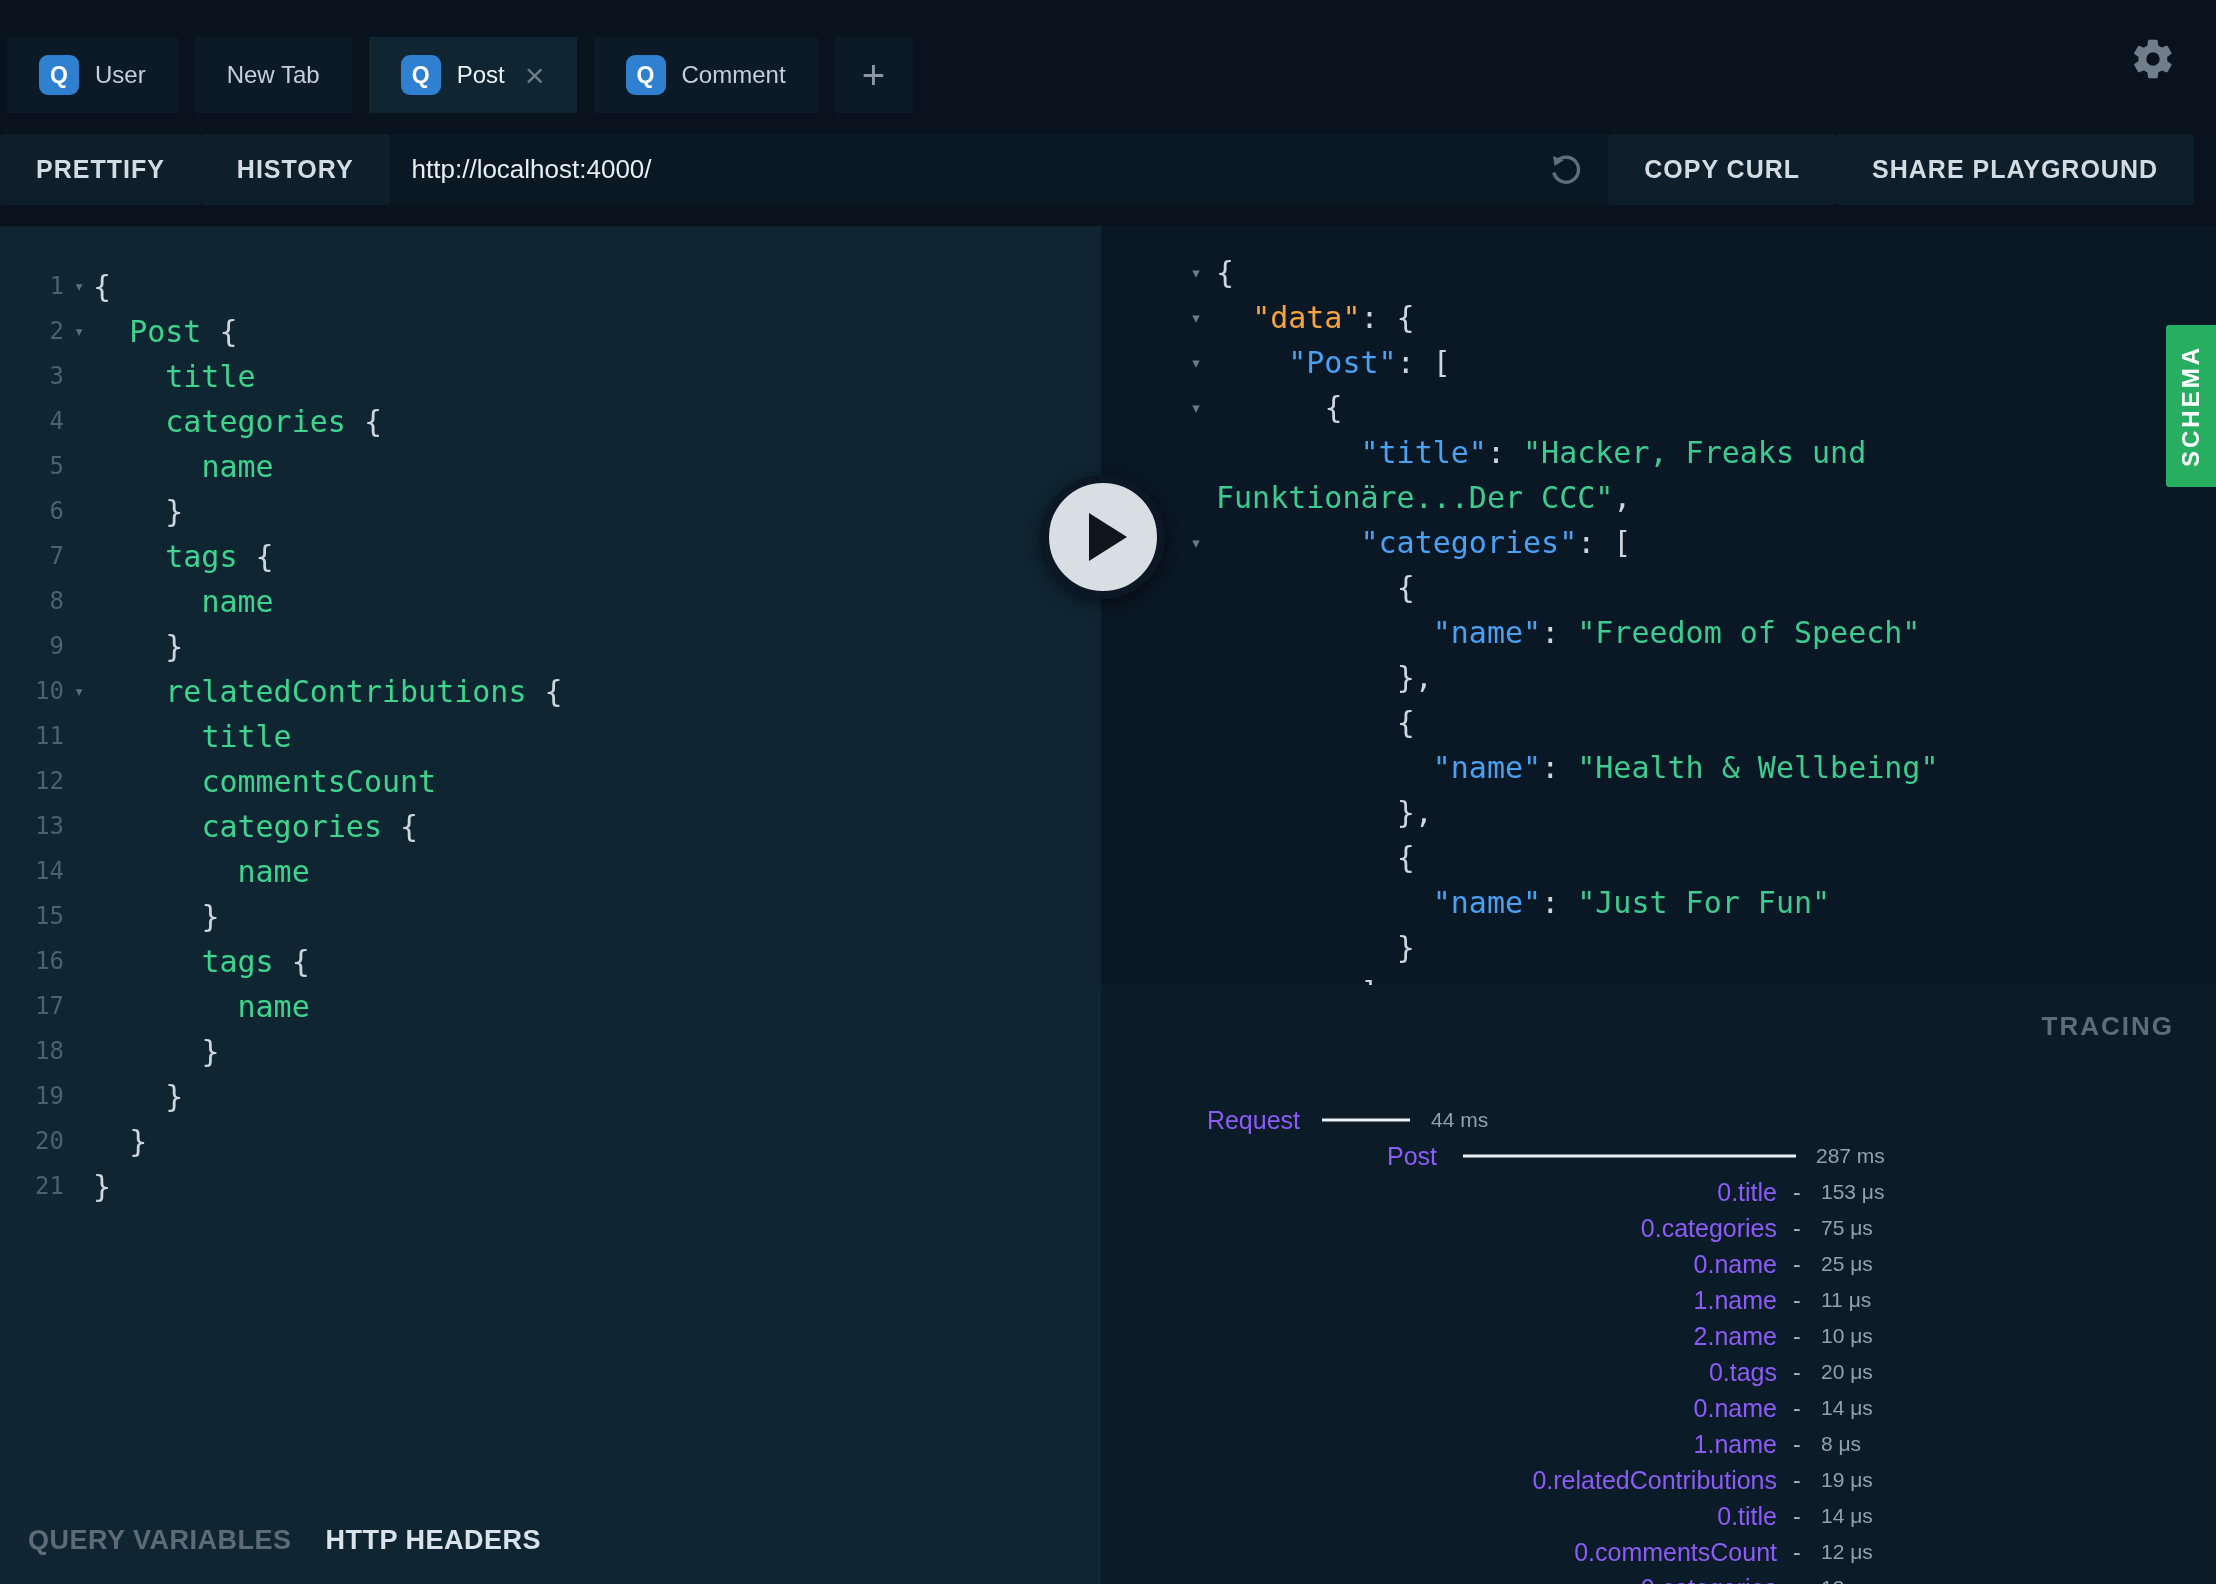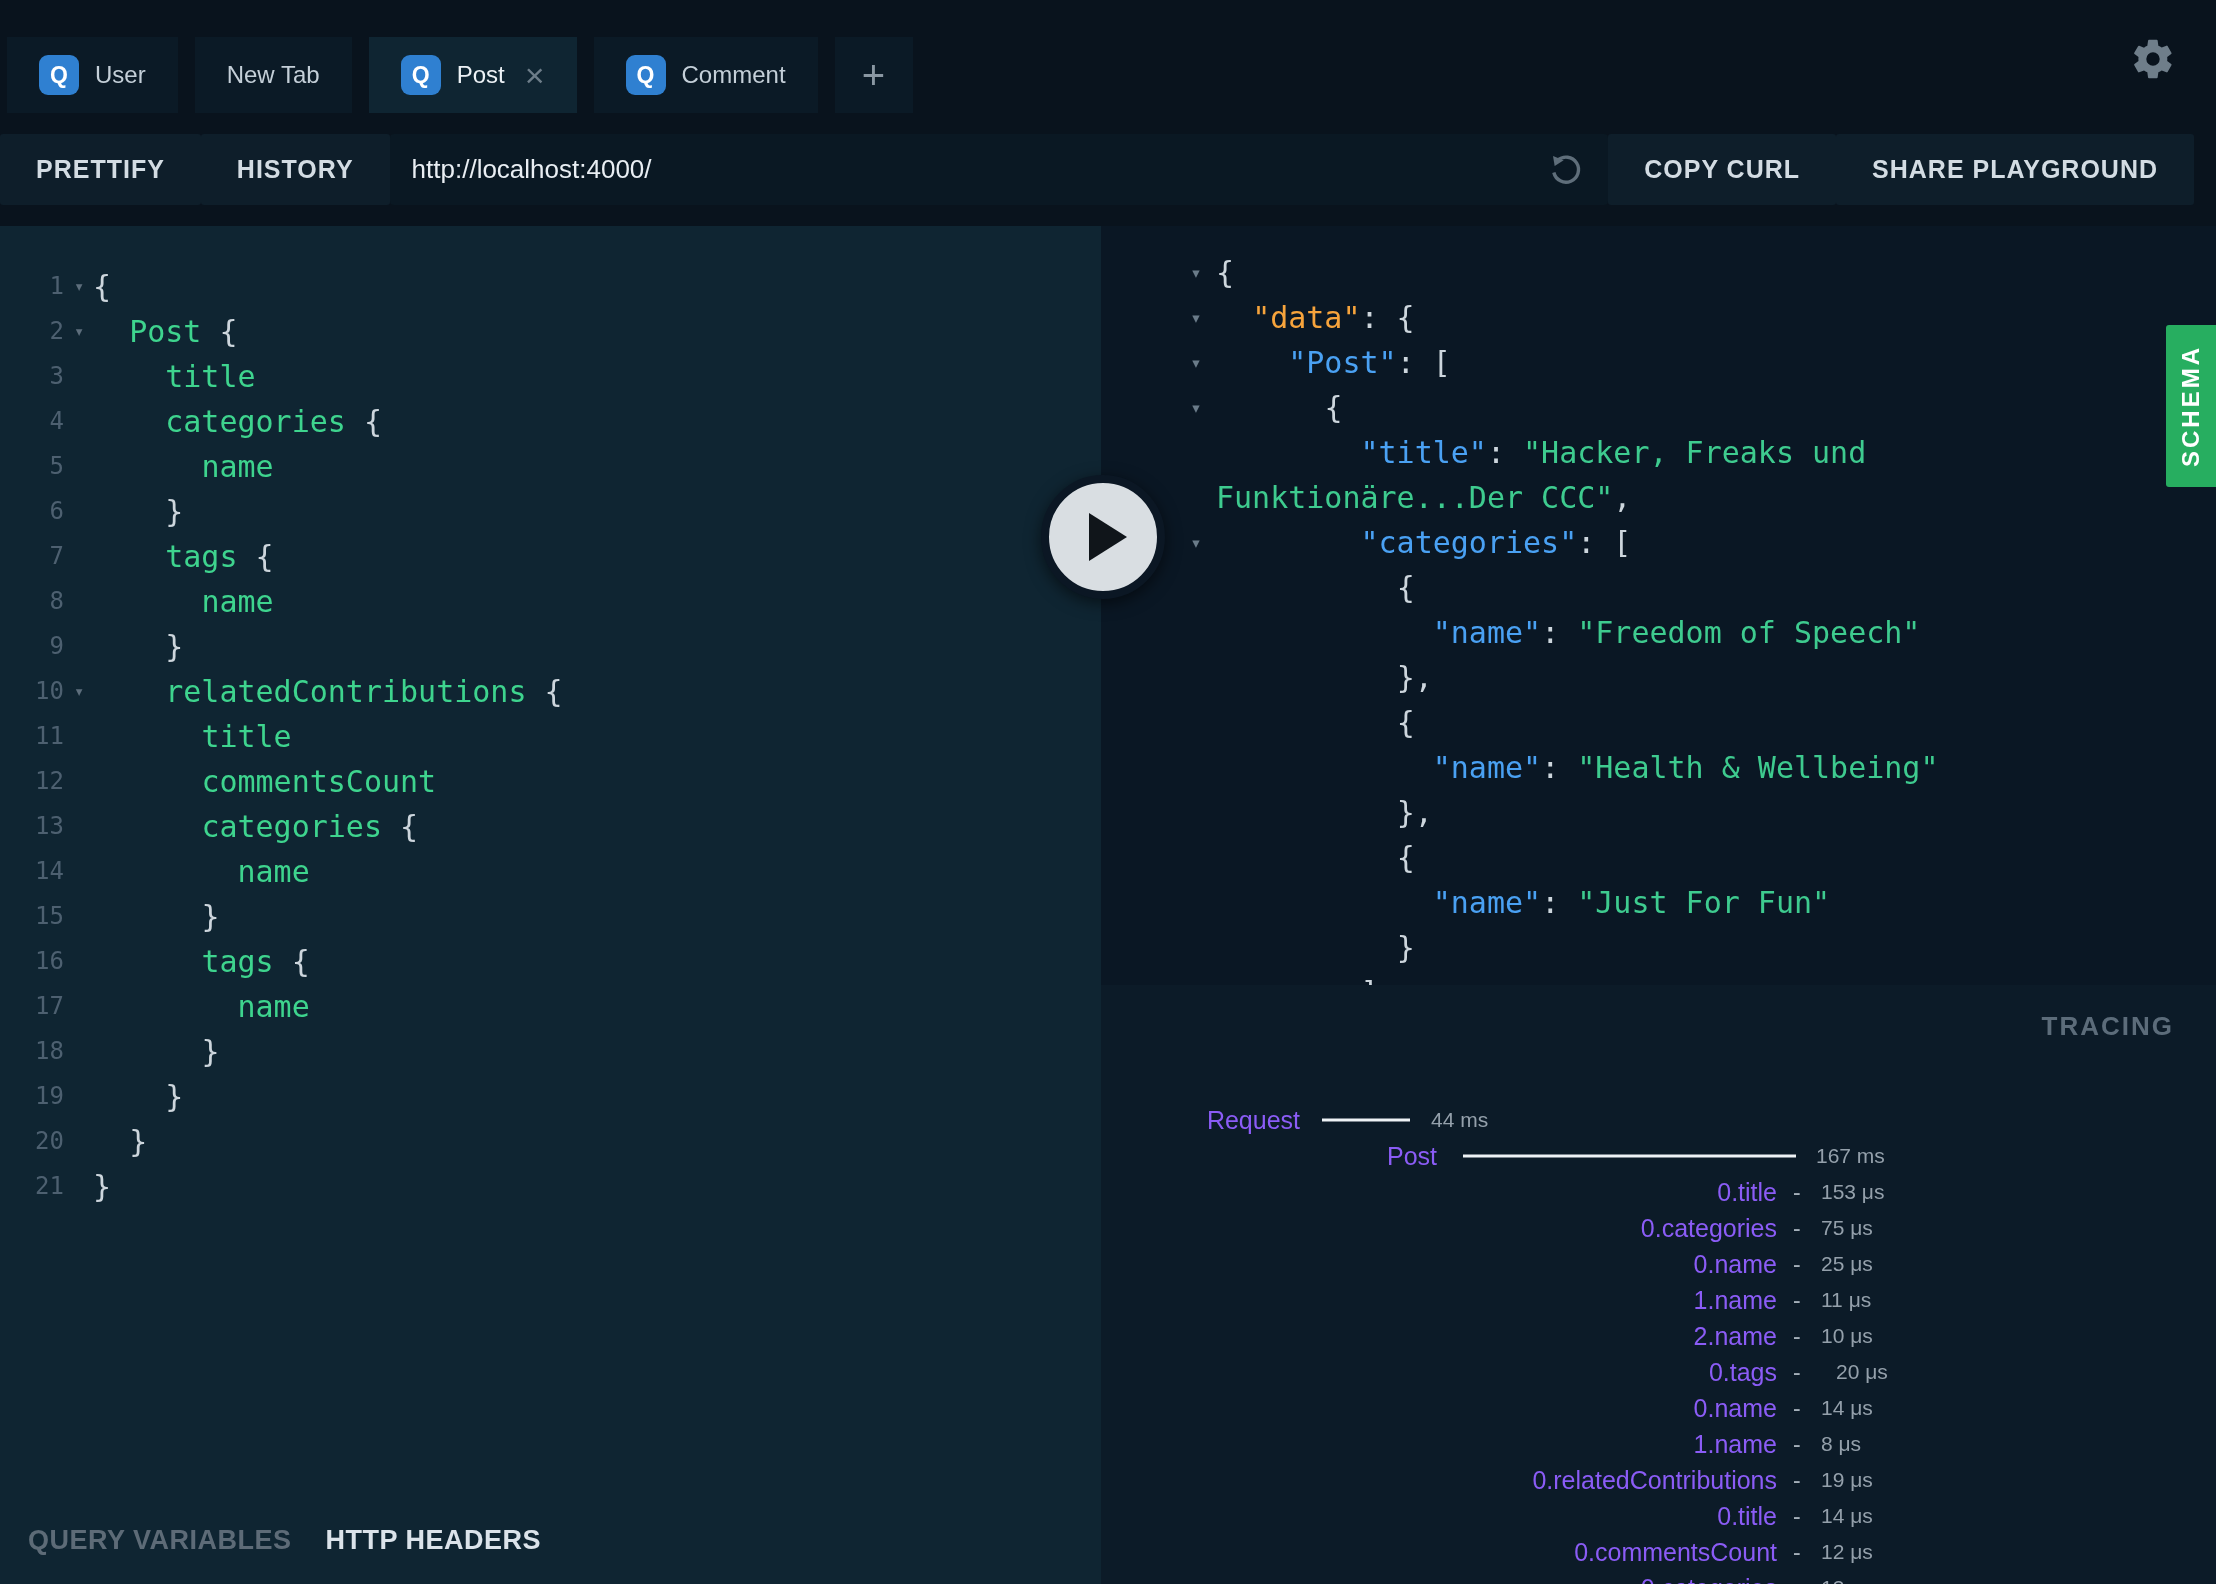--- a/index.html
+++ b/index.html
@@ -170,39 +170,39 @@
           </div>
       </div>
       <div class="tracing-pane">
         <div class="tracing-title">TRACING</div>
         <div id="tracing-rows">
             <span class="tlabel" style="right: 916px; top: 135px;">Request</span>
             <div class="tbar" style="left: 221px; width: 88px; top: 135px;"></div>
             <span class="ttime" style="left: 330px; top: 135px;">44 ms</span>
             <span class="tlabel" style="right: 779px; top: 171px;">Post</span>
             <div class="tbar" style="left: 362px; width: 333px; top: 171px;"></div>
-            <span class="ttime" style="left: 715px; top: 171px;">167 ms</span>
+            <span class="ttime" style="left: 715px; top: 171px;">287 ms</span>
             <span class="tlabel" style="right: 439px; top: 207px;">0.title</span>
             <span class="tdash" style="left: 692px; top: 207px;">-</span>
             <span class="ttime" style="left: 720px; top: 207px;">153 μs</span>
             <span class="tlabel" style="right: 439px; top: 243px;">0.categories</span>
             <span class="tdash" style="left: 692px; top: 243px;">-</span>
             <span class="ttime" style="left: 720px; top: 243px;">75 μs</span>
             <span class="tlabel" style="right: 439px; top: 279px;">0.name</span>
             <span class="tdash" style="left: 692px; top: 279px;">-</span>
             <span class="ttime" style="left: 720px; top: 279px;">25 μs</span>
             <span class="tlabel" style="right: 439px; top: 315px;">1.name</span>
             <span class="tdash" style="left: 692px; top: 315px;">-</span>
             <span class="ttime" style="left: 720px; top: 315px;">11 μs</span>
             <span class="tlabel" style="right: 439px; top: 351px;">2.name</span>
             <span class="tdash" style="left: 692px; top: 351px;">-</span>
             <span class="ttime" style="left: 720px; top: 351px;">10 μs</span>
             <span class="tlabel" style="right: 439px; top: 387px;">0.tags</span>
             <span class="tdash" style="left: 692px; top: 387px;">-</span>
-            <span class="ttime" style="left: 720px; top: 387px; margin-left: 15px;">20 μs</span>
+            <span class="ttime" style="left: 720px; top: 387px;">20 μs</span>
             <span class="tlabel" style="right: 439px; top: 423px;">0.name</span>
             <span class="tdash" style="left: 692px; top: 423px;">-</span>
             <span class="ttime" style="left: 720px; top: 423px;">14 μs</span>
             <span class="tlabel" style="right: 439px; top: 459px;">1.name</span>
             <span class="tdash" style="left: 692px; top: 459px;">-</span>
             <span class="ttime" style="left: 720px; top: 459px;">8 μs</span>
             <span class="tlabel" style="right: 439px; top: 495px;">0.relatedContributions</span>
             <span class="tdash" style="left: 692px; top: 495px;">-</span>
             <span class="ttime" style="left: 720px; top: 495px;">19 μs</span>
             <span class="tlabel" style="right: 439px; top: 531px;">0.title</span>

